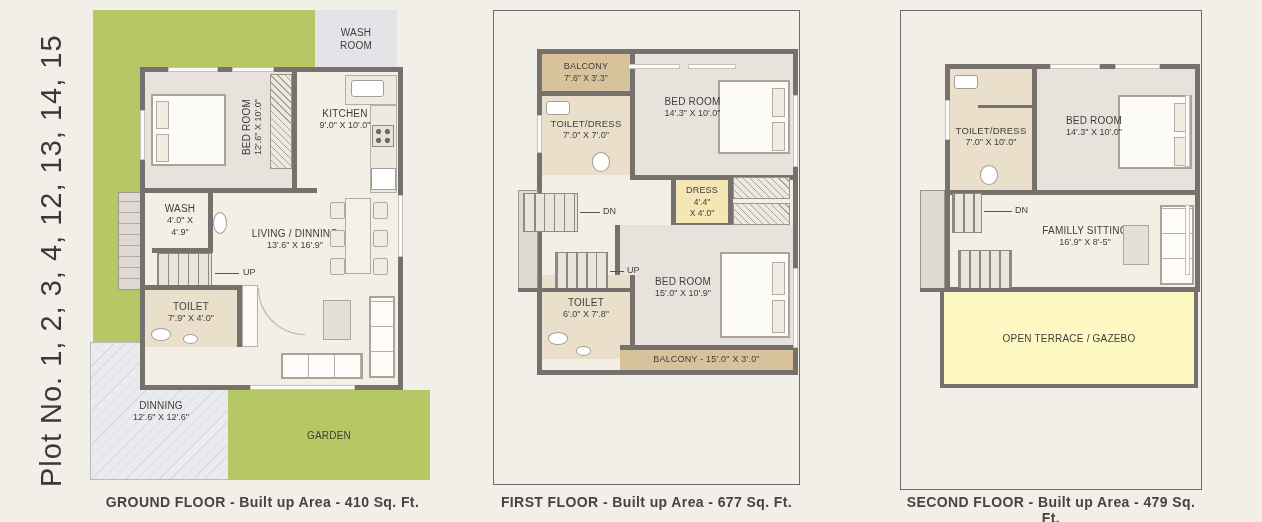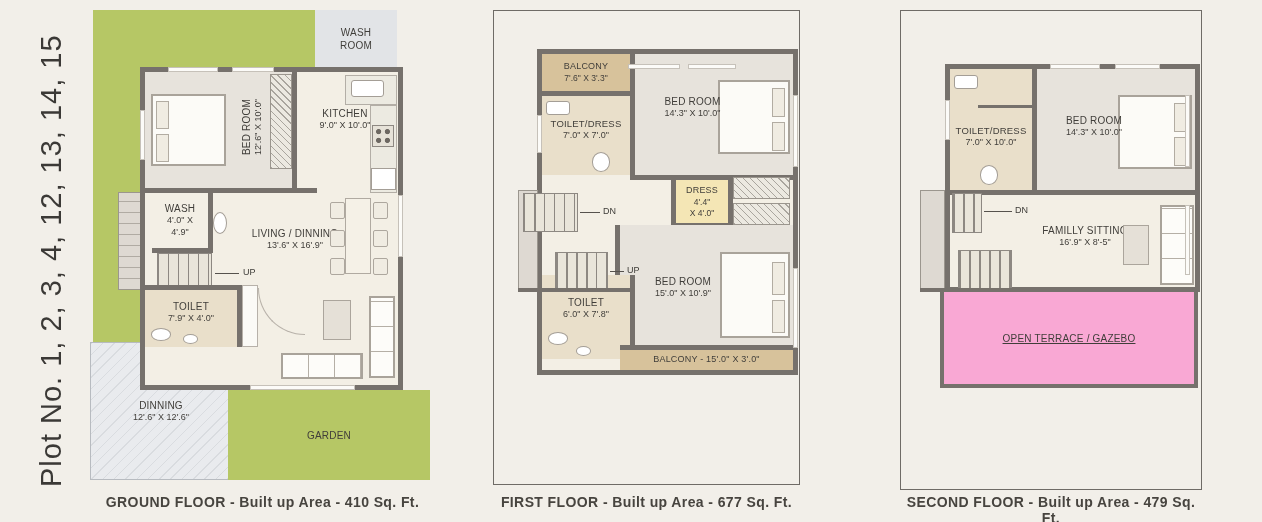--- a/index.html
+++ b/index.html
@@ -11,21 +11,21 @@
   .win{position:absolute;background:#fcfbf8;box-shadow:inset 0 0 0 1px #c6c1b9;}
   .house{position:absolute;background:#f3efe5;border:5px solid #76716c;box-sizing:content-box;}
   .plotline{position:absolute;border:1px solid #6f6b66;}
   .room{position:absolute;display:flex;flex-direction:column;align-items:center;justify-content:center;
         text-align:left;line-height:1.3;color:#403e3a;}
   .rname{font-size:10px;letter-spacing:.2px;white-space:nowrap;}
   .rdims{font-size:9px;white-space:nowrap;}
   .beige{background:#e9dfca;}
   .graybed{background:#e7e3dc;}
   .tan{background:#d7c29b;}
-  .terr{background:#f9a8d4;text-decoration:underline;}
+  .terr{background:#fef9c3;}
   .puja{background:#f4e6b5;}
   .hatch{position:absolute;background:#ece9e1 repeating-linear-gradient(45deg,rgba(125,120,113,.6) 0 1px,transparent 1px 5px);
          border:1px solid #9b968e;box-sizing:border-box;}
   .stairs{position:absolute;background:#e9e5da repeating-linear-gradient(90deg,#8d8882 0 1.5px,transparent 1.5px 10px);
           border:1px solid #8d8882;box-sizing:border-box;}
   .grayblk{position:absolute;background:#ded9d2;border:1px solid #9b968e;box-sizing:border-box;}
   .bed{position:absolute;background:#fcfbf7;border:2px solid #a9a39a;box-sizing:border-box;}
   .pillow{position:absolute;background:#f0ece2;border:1px solid #b2aca2;}
   .sofa{position:absolute;background:#fdfcf9;border:2px solid #a9a39a;box-sizing:border-box;}
   .cush-v{background:#fdfcf9 repeating-linear-gradient(0deg,transparent 0 24px,#b5afa6 24px 25px);}

